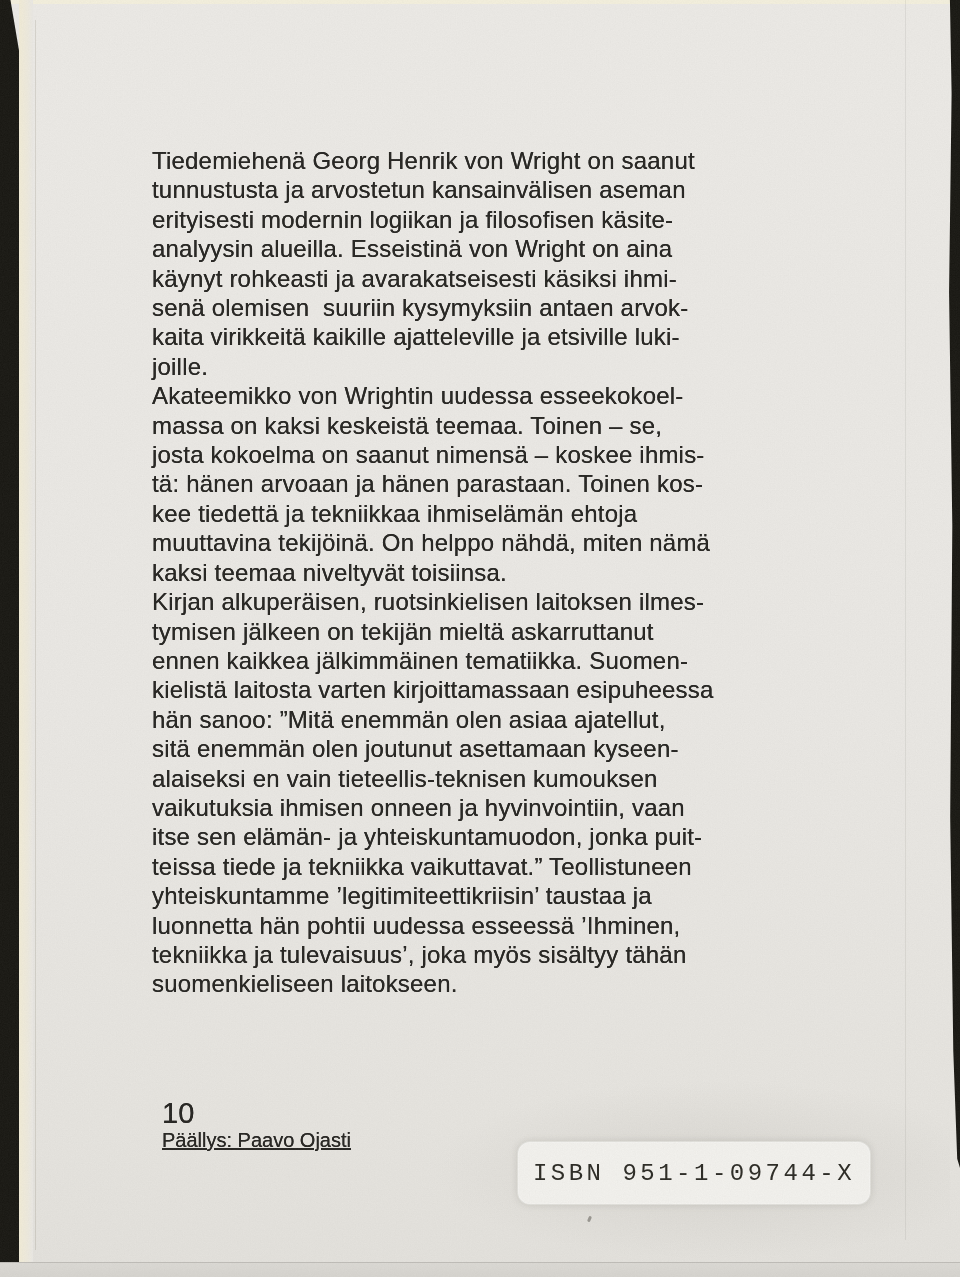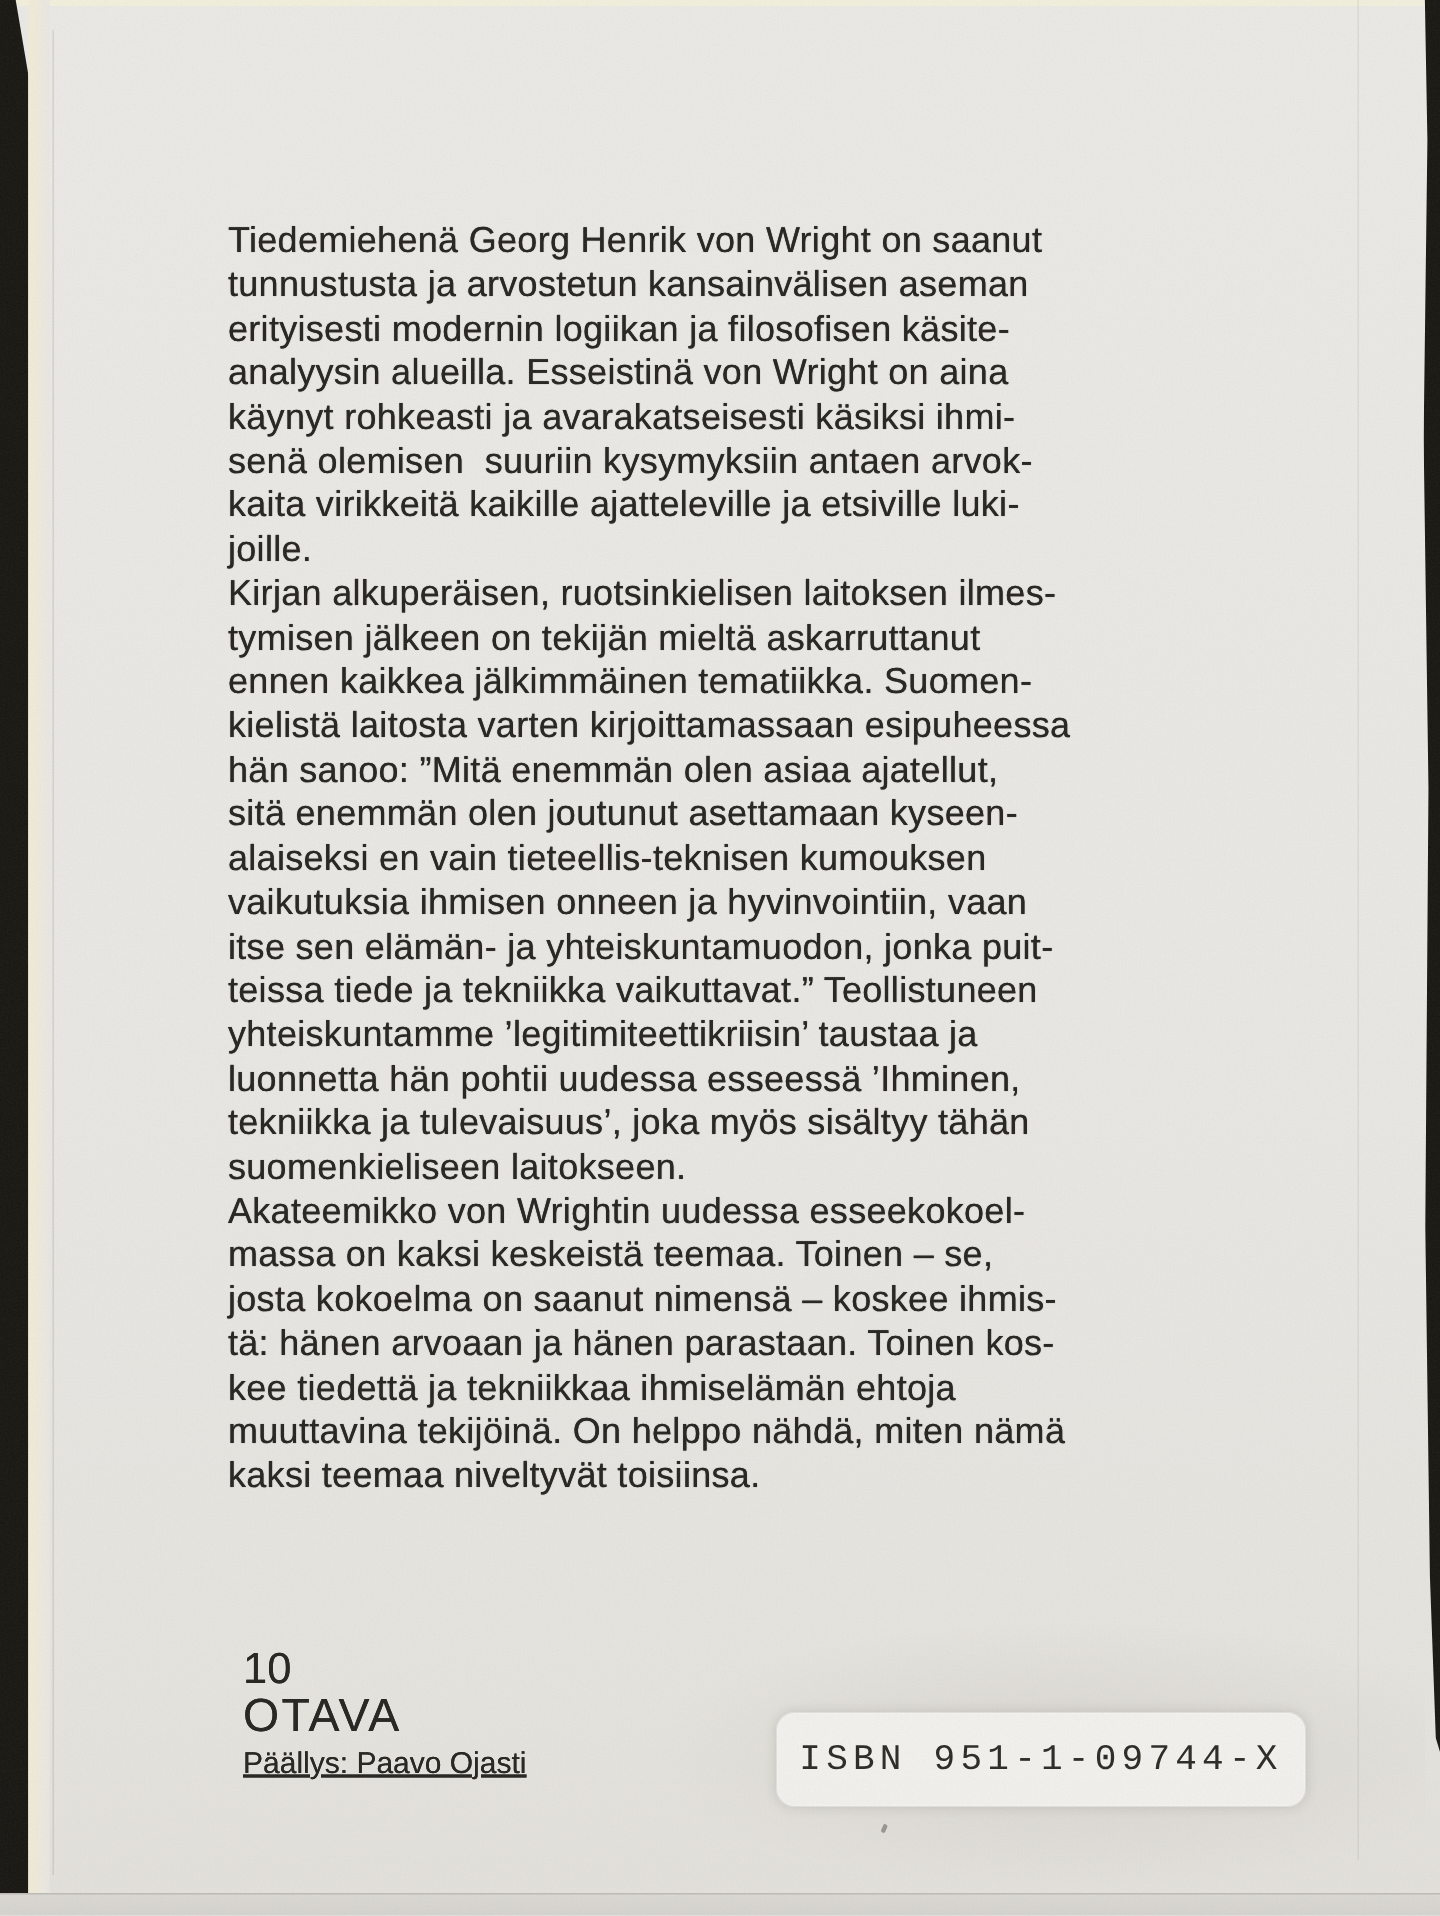--- a/index.html
+++ b/index.html
@@ -74,46 +74,45 @@
 
 <div class="blurb">
   <p>Tiedemiehenä Georg Henrik von Wright on saanut
 tunnustusta ja arvostetun kansainvälisen aseman
 erityisesti modernin logiikan ja filosofisen käsite-
 analyysin alueilla. Esseistinä von Wright on aina
 käynyt rohkeasti ja avarakatseisesti käsiksi ihmi-
 senä olemisen  suuriin kysymyksiin antaen arvok-
 kaita virikkeitä kaikille ajatteleville ja etsiville luki-
 joille.</p>
+  <p>Akateemikko von Wrightin uudessa esseekokoel-
+massa on kaksi keskeistä teemaa. Toinen – se,
+josta kokoelma on saanut nimensä – koskee ihmis-
+tä: hänen arvoaan ja hänen parastaan. Toinen kos-
+kee tiedettä ja tekniikkaa ihmiselämän ehtoja
+muuttavina tekijöinä. On helppo nähdä, miten nämä
+kaksi teemaa niveltyvät toisiinsa.</p>
   <p>Kirjan alkuperäisen, ruotsinkielisen laitoksen ilmes-
 tymisen jälkeen on tekijän mieltä askarruttanut
 ennen kaikkea jälkimmäinen tematiikka. Suomen-
 kielistä laitosta varten kirjoittamassaan esipuheessa
 hän sanoo: ”Mitä enemmän olen asiaa ajatellut,
 sitä enemmän olen joutunut asettamaan kyseen-
 alaiseksi en vain tieteellis-teknisen kumouksen
 vaikutuksia ihmisen onneen ja hyvinvointiin, vaan
 itse sen elämän- ja yhteiskuntamuodon, jonka puit-
 teissa tiede ja tekniikka vaikuttavat.” Teollistuneen
 yhteiskuntamme ’legitimiteettikriisin’ taustaa ja
 luonnetta hän pohtii uudessa esseessä ’Ihminen,
 tekniikka ja tulevaisuus’, joka myös sisältyy tähän
 suomenkieliseen laitokseen.</p>
-  <p>Akateemikko von Wrightin uudessa esseekokoel-
-massa on kaksi keskeistä teemaa. Toinen – se,
-josta kokoelma on saanut nimensä – koskee ihmis-
-tä: hänen arvoaan ja hänen parastaan. Toinen kos-
-kee tiedettä ja tekniikkaa ihmiselämän ehtoja
-muuttavina tekijöinä. On helppo nähdä, miten nämä
-kaksi teemaa niveltyvät toisiinsa.</p>
 </div>
 
 <div class="imprint">
   <div class="num">10</div>
-  <div class="pub">OTAVA</div>
   <div class="credit">Päällys: Paavo Ojasti</div>
 </div>
 
 <div class="sticker">
   <span>ISBN 951-1-09744-X</span>
 </div>
 <div class="speck"></div>
 
 <svg class="noise" width="960" height="1277" aria-hidden="true">
   <filter id="grain">

